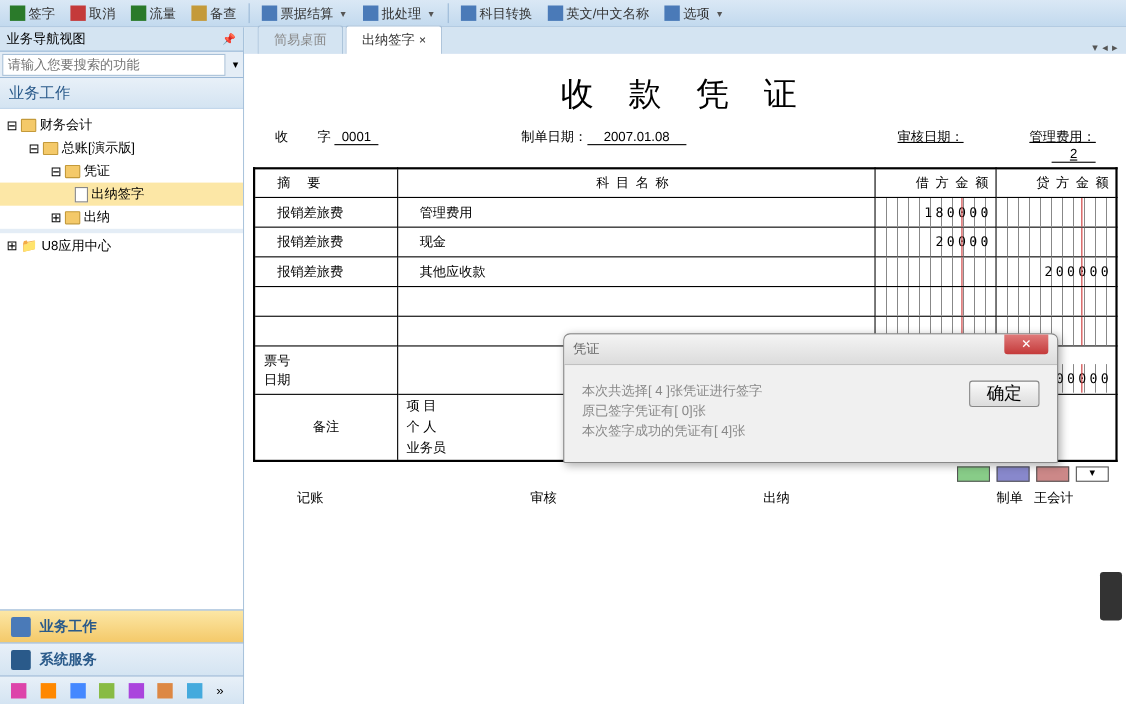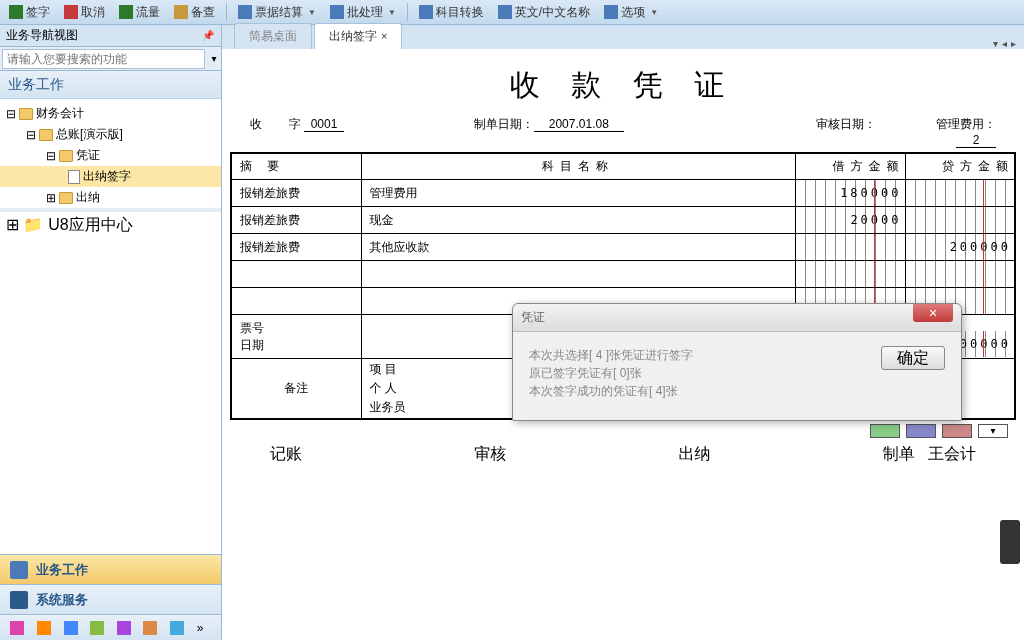--- a/index.html
+++ b/index.html
@@ -26,21 +26,21 @@
     .tree { flex: 1; background: #fff; padding: 4px 0; overflow: auto; }
     .tree-item { display: flex; align-items: center; padding: 2px 4px; cursor: pointer; font-size: 12px; gap: 3px; }
     .tree-item.level0 { padding-left: 6px; }
     .tree-item.level1 { padding-left: 26px; }
     .tree-item.level2 { padding-left: 46px; }
     .tree-item.level3 { padding-left: 68px; }
     .tree-item.selected { background: #fce7a6; }
     .folder-icon { width: 14px; height: 12px; background: #f4c969; border: 1px solid #c49a3a; border-radius: 1px; }
     .file-icon { width: 12px; height: 14px; background: #fff; border: 1px solid #888; }
     .tree-hr { height: 4px; background: #e4edf6; }
-    .app-center { padding: 3px 6px; font-size: 16px; cursor: pointer; }
+    .app-center { padding: 3px 6px; font-size: 12px; cursor: pointer; }
     
     .bottom-nav { margin-top: auto; }
     .bottom-nav-item { height: 30px; display: flex; align-items: center; gap: 8px; padding: 0 10px; border-top: 1px solid #9bb8d6; cursor: pointer; font-size: 13px; font-weight: bold; color: #2a5a8a; }
     .bottom-nav-item.active { background: linear-gradient(#fce7a6, #f4c969); }
     .bottom-nav-item:not(.active) { background: linear-gradient(#e8f0f8, #d4e4f2); }
     .bottom-nav-icon { width: 18px; height: 18px; background: #4a7ab8; border-radius: 2px; }
     .bottom-icons-row { height: 26px; background: linear-gradient(#e8f0f8, #d4e4f2); border-top: 1px solid #9bb8d6; display: flex; align-items: center; justify-content: space-around; padding: 0 4px; }
     .mini-icon { width: 14px; height: 14px; cursor: pointer; }
     
     
@@ -50,43 +50,43 @@
     .tab.active { background: #fff; color: #333; }
     .tab .close { margin-left: 4px; font-size: 11px; }
     .tabs-nav { margin-left: auto; margin-right: 8px; display: flex; gap: 4px; font-size: 10px; color: #555; }
     
     .voucher-area { flex: 1; background: #fff; padding: 8px; overflow: auto; position: relative; }
     .voucher-title { text-align: center; font-size: 30px; font-family: SimSun; letter-spacing: 12px; margin: 8px 0 10px; }
     .voucher-info { display: flex; font-size: 12px; padding: 0 20px 4px; }
     .vi-left { width: 30%; }
     .vi-mid { width: 35%; }
     .vi-right { width: 35%; text-align: right; }
-    .vi-right span { margin-left: 30px; }
+    .vi-right span { margin-left: 30px; text-decoration: underline; }
     .underline { display: inline-block; border-bottom: 1px solid #000; min-width: 40px; text-align: center; }
     
     .voucher-table { width: 100%; border-collapse: collapse; border: 2px solid #000; font-size: 12px; }
-    .voucher-table th, .voucher-table td { border: 1px solid #000; padding: 4px 8px; text-align: center; }
+    .voucher-table th, .voucher-table td { border: 1px solid #000; padding: 4px 20px; text-align: center; }
     .voucher-table th { font-weight: normal; letter-spacing: 6px; }
     .voucher-table .desc-col { width: 130px; text-align: left; }
     .voucher-table .subj-col { text-align: left; }
     .voucher-table .amt-col { width: 110px; text-align: right; padding: 0; position: relative; }
     .amount-grid { height: 26px; background-image:
       repeating-linear-gradient(to right, transparent, transparent 9px, #888 9px, #888 10px);
       position: relative; text-align: right; padding-right: 3px; line-height: 26px; letter-spacing: 3px; font-family: monospace; }
     .amount-grid::before { content: ""; position: absolute; right: 30px; top: 0; bottom: 0; width: 1px; background: #c33; }
     .empty-row td { height: 26px; }
     
     .ticket-row td { text-align: left; padding: 2px 8px; }
     .remarks-row td { text-align: left; padding: 2px 8px; vertical-align: top; height: 56px; }
     .remark-grid { display: grid; grid-template-columns: 1fr 1fr; gap: 2px 20px; }
     
     .action-icons { display: flex; justify-content: flex-end; gap: 6px; margin: 4px 8px 0; }
     .action-ico { width: 30px; height: 14px; border: 1px solid #555; cursor: pointer; font-size: 10px; text-align: center; line-height: 12px; }
     
-    .footer-sign { display: flex; justify-content: space-between; padding: 6px 40px 0; font-size: 16px; }
+    .footer-sign { display: flex; justify-content: space-between; padding: 6px 40px 0; font-size: 12px; }
     
     
     .dialog { position: absolute; left: 290px; top: 254px; width: 450px; background: #f0f0f0; border: 1px solid #888; border-radius: 6px 6px 2px 2px; box-shadow: 2px 2px 8px rgba(0,0,0,0.3); }
     .dialog-title { height: 28px; background: linear-gradient(#f4f4f4, #dcdcdc); border-radius: 6px 6px 0 0; display: flex; align-items: center; padding: 0 8px; font-size: 12px; color: #666; border-bottom: 1px solid #bbb; }
     .dialog-close { margin-left: auto; width: 40px; height: 18px; background: linear-gradient(#e07a7a, #c43a3a); border-radius: 0 0 3px 3px; color: #fff; text-align: center; line-height: 18px; cursor: pointer; font-size: 11px; margin-top: -10px; }
     .dialog-body { padding: 14px 16px 20px; display: flex; align-items: flex-start; }
     .dialog-msg { flex: 1; font-size: 12px; color: #888; line-height: 18px; }
     .dialog-ok { width: 64px; height: 24px; background: linear-gradient(#fafafa, #dcdcdc); border: 1px solid #888; border-radius: 3px; cursor: pointer; font-size: 16px; }
     
     .side-tab { position: absolute; right: 4px; top: 520px; width: 20px; height: 44px; background: #333; border-radius: 3px; }

